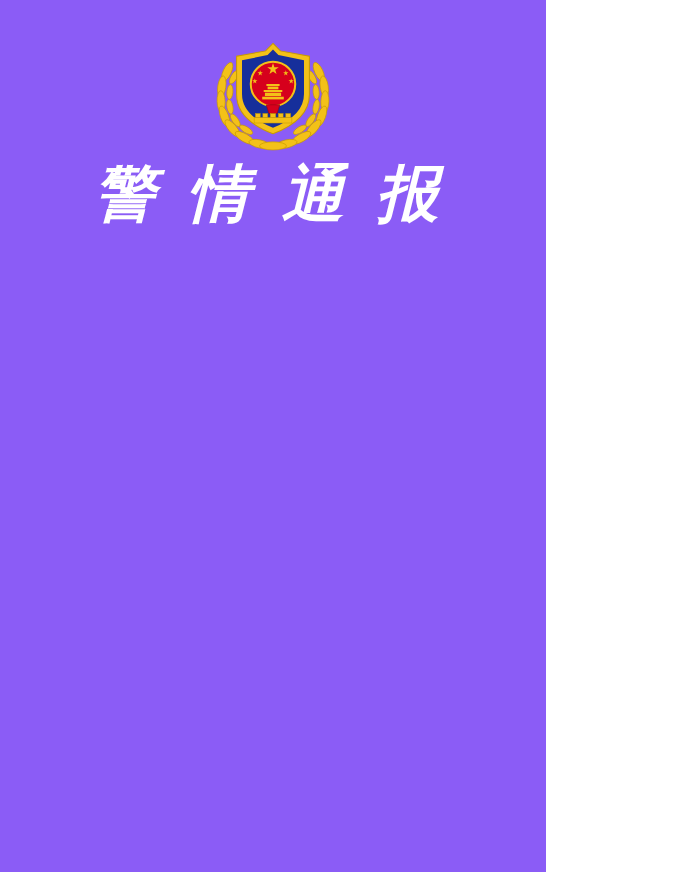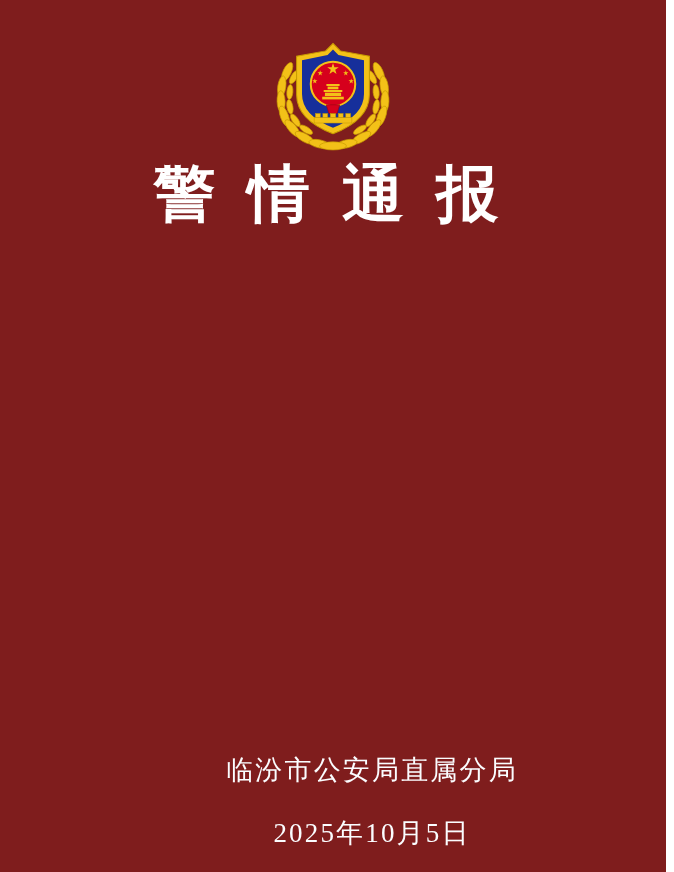--- a/index.html
+++ b/index.html
@@ -1,19 +1,20 @@
 <!DOCTYPE html>
 <html><head>
 <meta charset="utf-8">
 <style>
   html,body { margin:0; padding:0; }
   .page {
-    position:relative; width:666px; height:872px;
-    background:#7f1d1d; overflow:hidden;
+    position:relative; width:546px; height:872px;
+    background:#8b5cf6; overflow:hidden;
     font-family:"Liberation Serif","DejaVu Serif",serif;
+    font-style:italic;
   }
   .emblem {
     position:absolute; top:30px; left:50%; transform:translateX(-50%);
     width:150px; height:124px;
   }
   .notice-title {
     position:absolute; top:152px; left:0; width:100%;
     text-align:center; color:#ffffff;
     font-size:62px; font-weight:bold;
     letter-spacing:0.52em; padding-left:18px; box-sizing:border-box;
@@ -102,18 +103,14 @@
       <rect x="95" y="124" width="7" height="6"></rect>
       <rect x="106" y="124" width="8" height="6"></rect>
       <rect x="118" y="124" width="7" height="6"></rect>
       <rect x="129" y="124" width="7" height="6"></rect>
     </g>
   </svg>
 
   <div class="notice-title">警情通报</div>
 
 
-  <div class="signature-block">
-    <div class="signature-line">临汾市公安局直属分局</div>
-    <div class="date-line">2025年10月5日</div>
-  </div>
 
 </div>
 
 </body></html>

